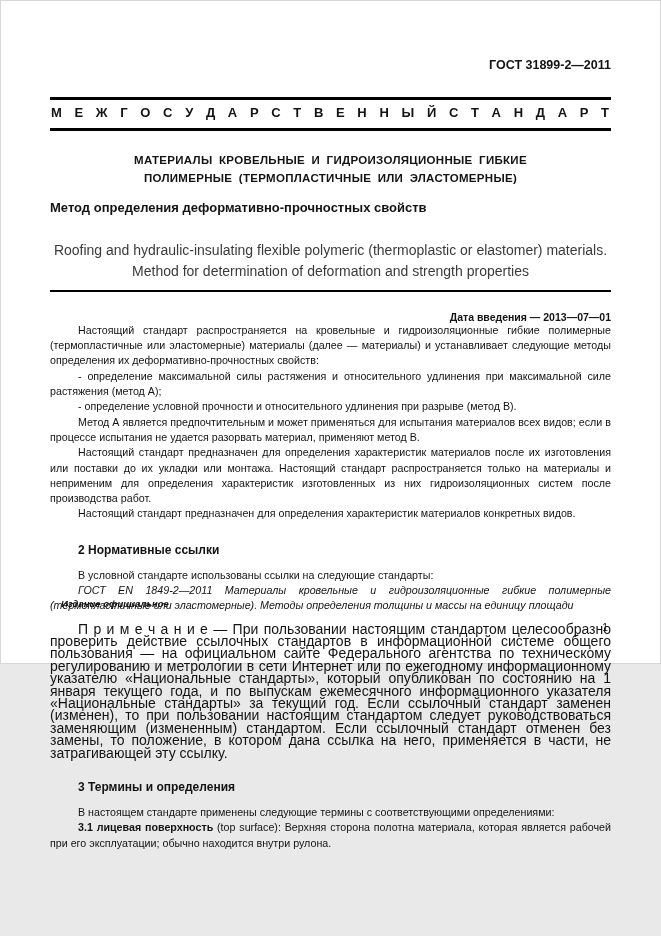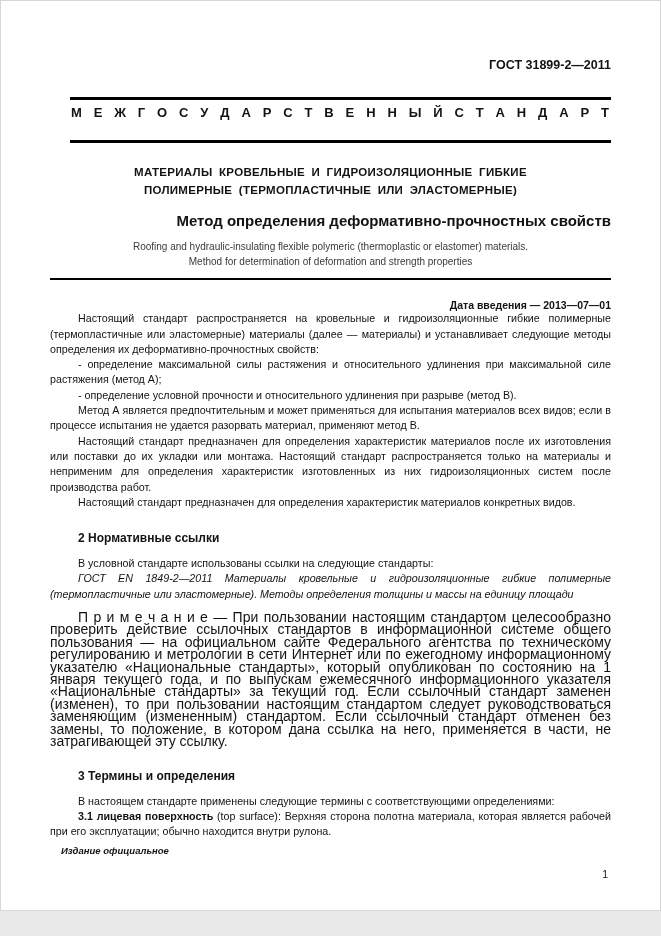--- a/index.html
+++ b/index.html
@@ -1,39 +1,38 @@
 <!DOCTYPE html>
 <html><head>
 <meta charset="utf-8">
 <style>
   * { margin:0; padding:0; box-sizing:border-box; }
   html,body { width:661px; height:936px; }
   body { background:#e9e9e9; font-family:"Liberation Sans", sans-serif; color:#131313; }
   .page {
-    width:661px; height:911px; background:#ffffff;
+    width:661px; height:664px; background:#ffffff;
     border:1px solid #d6d6d6; position:relative;
     padding:56px 49px 0 49px;
   }
   .doc-header { text-align:right; font-weight:bold; font-size:12.5px; line-height:1.4; }
   .standard-band {
     margin-top:22px;
     border-top:3px solid #000;
     border-bottom:3px solid #000;
-    padding:5px 1px 20px 1px;
-    margin-left:20px;
+    padding:5px 1px 8px 1px;
   }
   .band-text {
     font-weight:bold; font-size:13px;
     text-align:justify; text-align-last:justify;
     letter-spacing:1px; white-space:normal;
   }
   .title-block { margin-top:20px; text-align:center; }
   .title-line { font-weight:bold; font-size:11.5px; line-height:1.6; letter-spacing:.3px; word-spacing:3px; }
-  .subtitle { margin-top:13px; text-align:right; font-weight:bold; font-size:15px; }
-  .en-block { margin-top:11px; color:#3a3a3a; font-size:10px; line-height:1.45; }
+  .subtitle { margin-top:13px; text-align:left; font-weight:bold; font-size:13px; }
+  .en-block { margin-top:25px; color:#3a3a3a; font-size:14px; line-height:1.45; }
   .mid-rule { margin-top:9px; border-top:2px solid #000; }
   .intro-date { margin-top:19px; text-align:right; font-weight:bold; font-size:10.5px; }
   .section-heading { font-weight:bold; font-size:12px; margin:21px 0 11px 28px; }
   .section-heading.first { margin-top:19px; }
   .body-p { font-size:10.7px; line-height:15.3px; text-align:justify; text-indent:28px; }
   .ref-p { font-style:italic; }
   .note {
     font-size:14px; line-height:12.4px; text-align:justify;
     text-indent:28px; margin-top:9px; margin-bottom:16px;
   }

